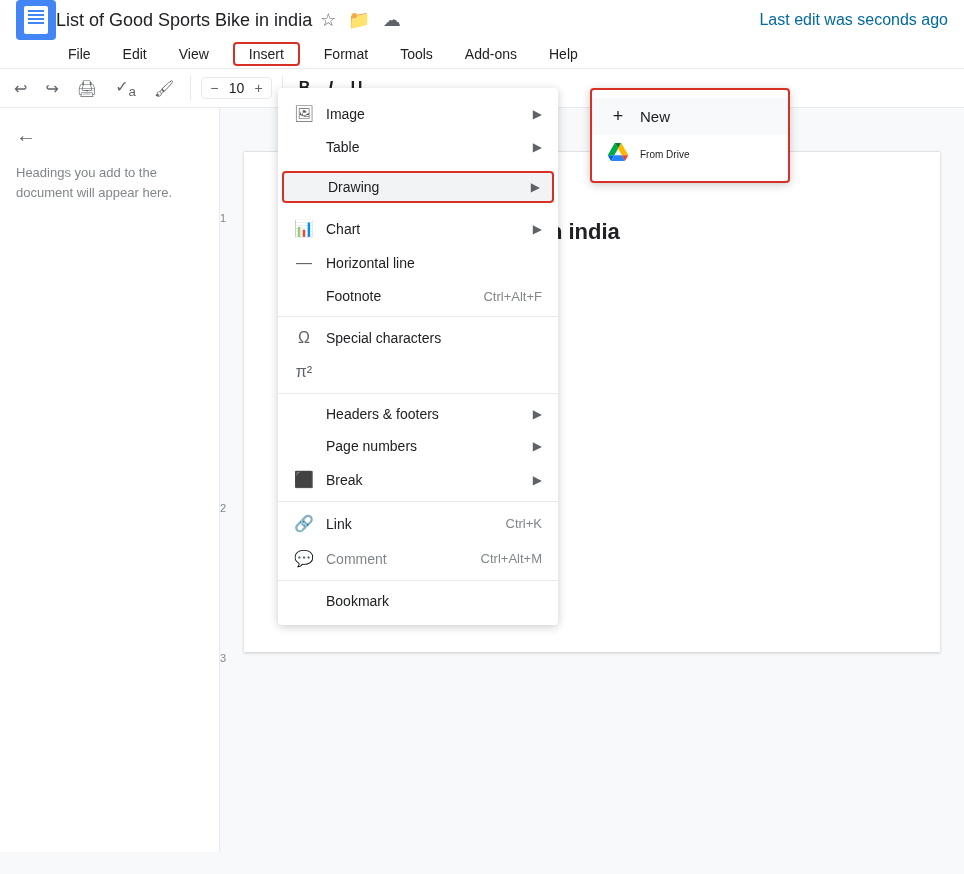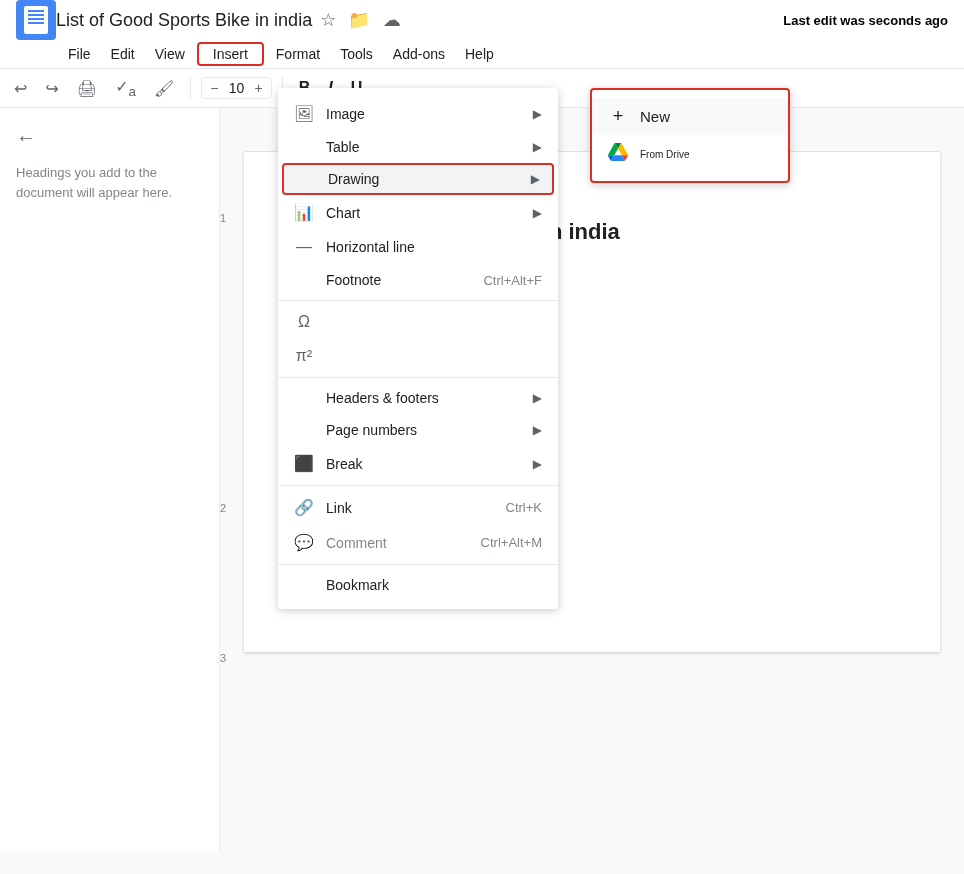--- a/index.html
+++ b/index.html
@@ -40,33 +40,32 @@
     .title-icons {
       display: flex; gap: 12px; align-items: center; margin-left: 8px;
     }
     .title-icon {
       color: #5f6368;
       font-size: 18px;
       cursor: pointer;
     }
     .last-edit {
       margin-left: auto;
-      font-size: 13px;
-      color: #000000;
-      font-weight: bold;
+      font-size: 16px;
+      color: #0369a1;
     }
 
     
     .menu-bar {
       display: flex;
       align-items: center;
       padding: 2px 60px;
       background: #fff;
       border-bottom: 1px solid #e8eaed;
-      gap: 4px;
+      gap: 16px;
     }
     .menu-item {
       padding: 4px 8px;
       font-size: 14px;
       color: #202124;
       cursor: pointer;
       border-radius: 4px;
     }
     .menu-item.active {
       background: #fff;
@@ -307,21 +306,21 @@
     <span class="item-label">Image</span>
     <span class="item-arrow">▶</span>
   </div>
 
   <div class="dropdown-item">
     <span class="item-icon"></span>
     <span class="item-label">Table</span>
     <span class="item-arrow">▶</span>
   </div>
 
-  <div class="dropdown-item" style="background:#f1f3f4; border: 2px solid #d93025; border-radius: 4px; margin: 0 4px; padding: 6px 12px;">
+  <div class="dropdown-item" style="background:#f1f3f4; border: 2px solid #d93025; border-radius: 4px; margin: 8px 4px; padding: 6px 12px;">
     <span class="item-icon"></span>
     <span class="item-label">Drawing</span>
     <span class="item-arrow">▶</span>
   </div>
 
   <div class="dropdown-item">
     <span class="item-icon">📊</span>
     <span class="item-label">Chart</span>
     <span class="item-arrow">▶</span>
   </div>
@@ -333,20 +332,21 @@
 
   <div class="dropdown-item">
     <span class="item-icon"></span>
     <span class="item-label">Footnote</span>
     <span class="item-shortcut">Ctrl+Alt+F</span>
   </div>
   <div class="dropdown-sep"></div>
 
   <div class="dropdown-item">
     <span class="item-icon">Ω</span>
+    <span class="item-label">Special characters</span>
   </div>
 
   <div class="dropdown-item">
     <span class="item-icon">π²</span>
   </div>
   <div class="dropdown-sep"></div>
 
   <div class="dropdown-item">
     <span class="item-icon"></span>
     <span class="item-label">Headers &amp; footers</span>

